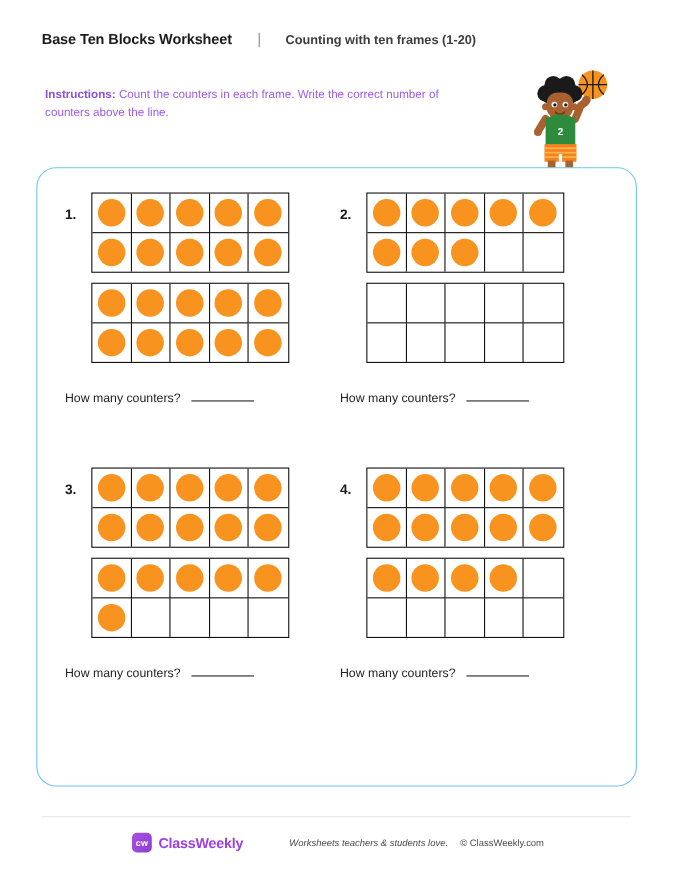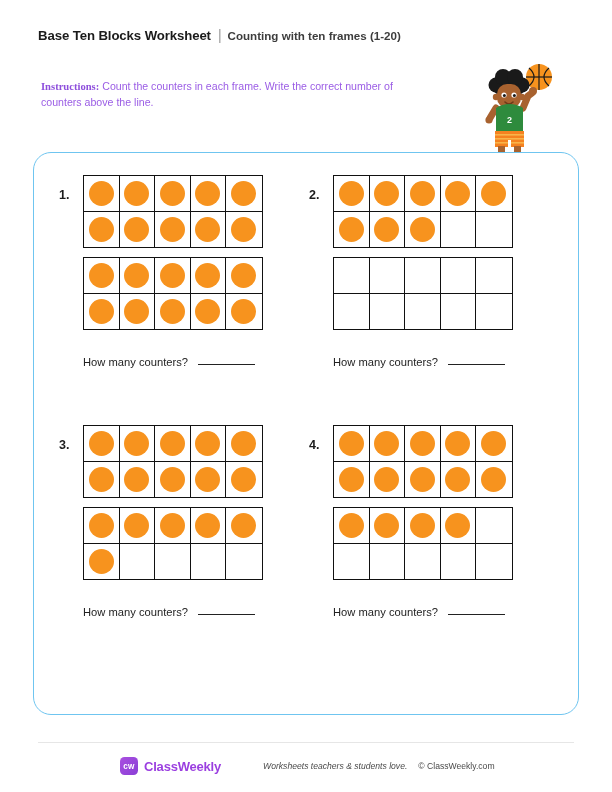--- a/index.html
+++ b/index.html
@@ -20,21 +20,21 @@
     overflow: hidden;
   }
 
   
   .header {
     position: absolute;
     left: 38px;
     top: 27px;
     display: flex;
     align-items: baseline;
-    gap: 0px;
+    gap: 16px;
     white-space: nowrap;
   }
   .title-main {
     font-size: 13.2px;
     font-weight: bold;
     color: #1b1b1b;
     letter-spacing: -0.1px;
   }
   .title-sep {
     font-size: 14px;
@@ -54,21 +54,20 @@
     left: 41px;
     top: 79px;
     width: 370px;
     font-size: 10.6px;
     line-height: 15.5px;
     color: #9b5de5;
   }
   .instructions b {
     font-weight: bold;
     color: #8e4fdc;
-    font-family: Liberation Serif, serif;
   }
 
   
   .mascot {
     position: absolute;
     left: 476px;
     top: 60px;
     width: 82px;
     height: 100px;
   }
@@ -144,21 +143,20 @@
     width: 25px;
     height: 25px;
     border-radius: 50%;
     background: #f7931e;
   }
 
   .answer {
     display: flex;
     align-items: flex-end;
     gap: 10px;
-    margin-left: 24px;
     margin-top: 26px;
   }
   .answer-label {
     font-size: 11.2px;
     color: #222222;
     white-space: nowrap;
   }
   .answer-line {
     width: 57px;
     height: 1.4px;

